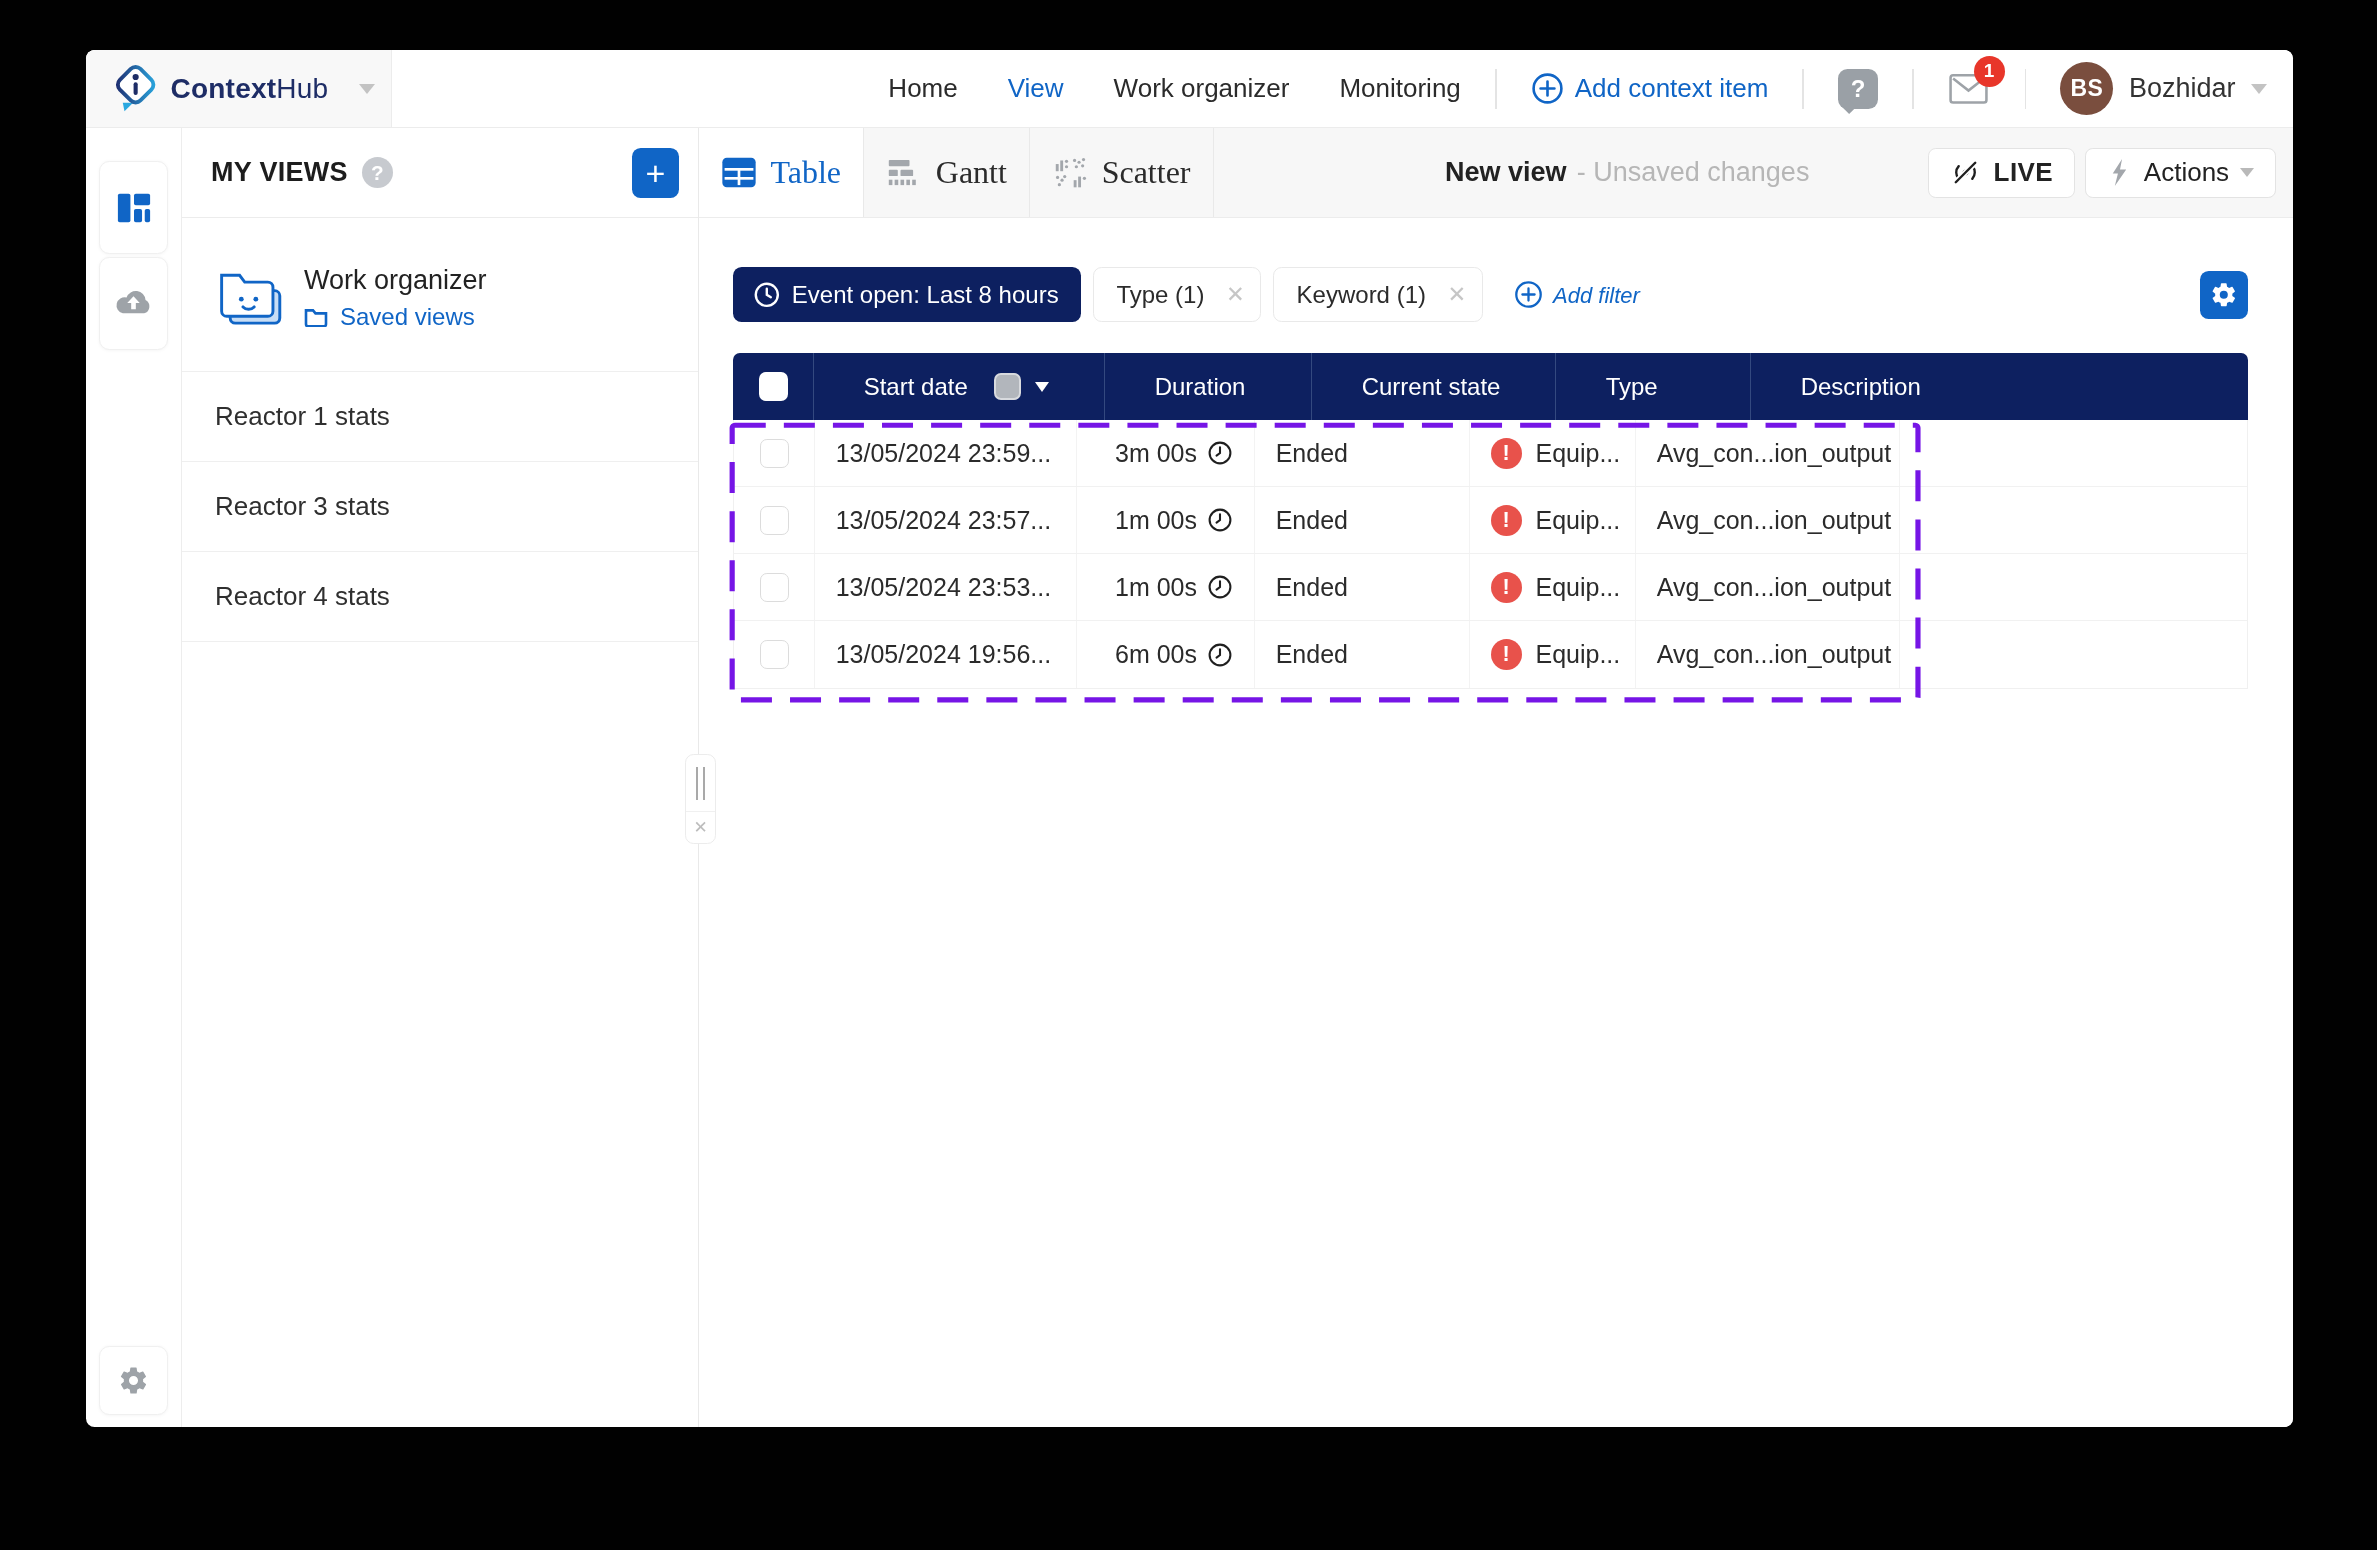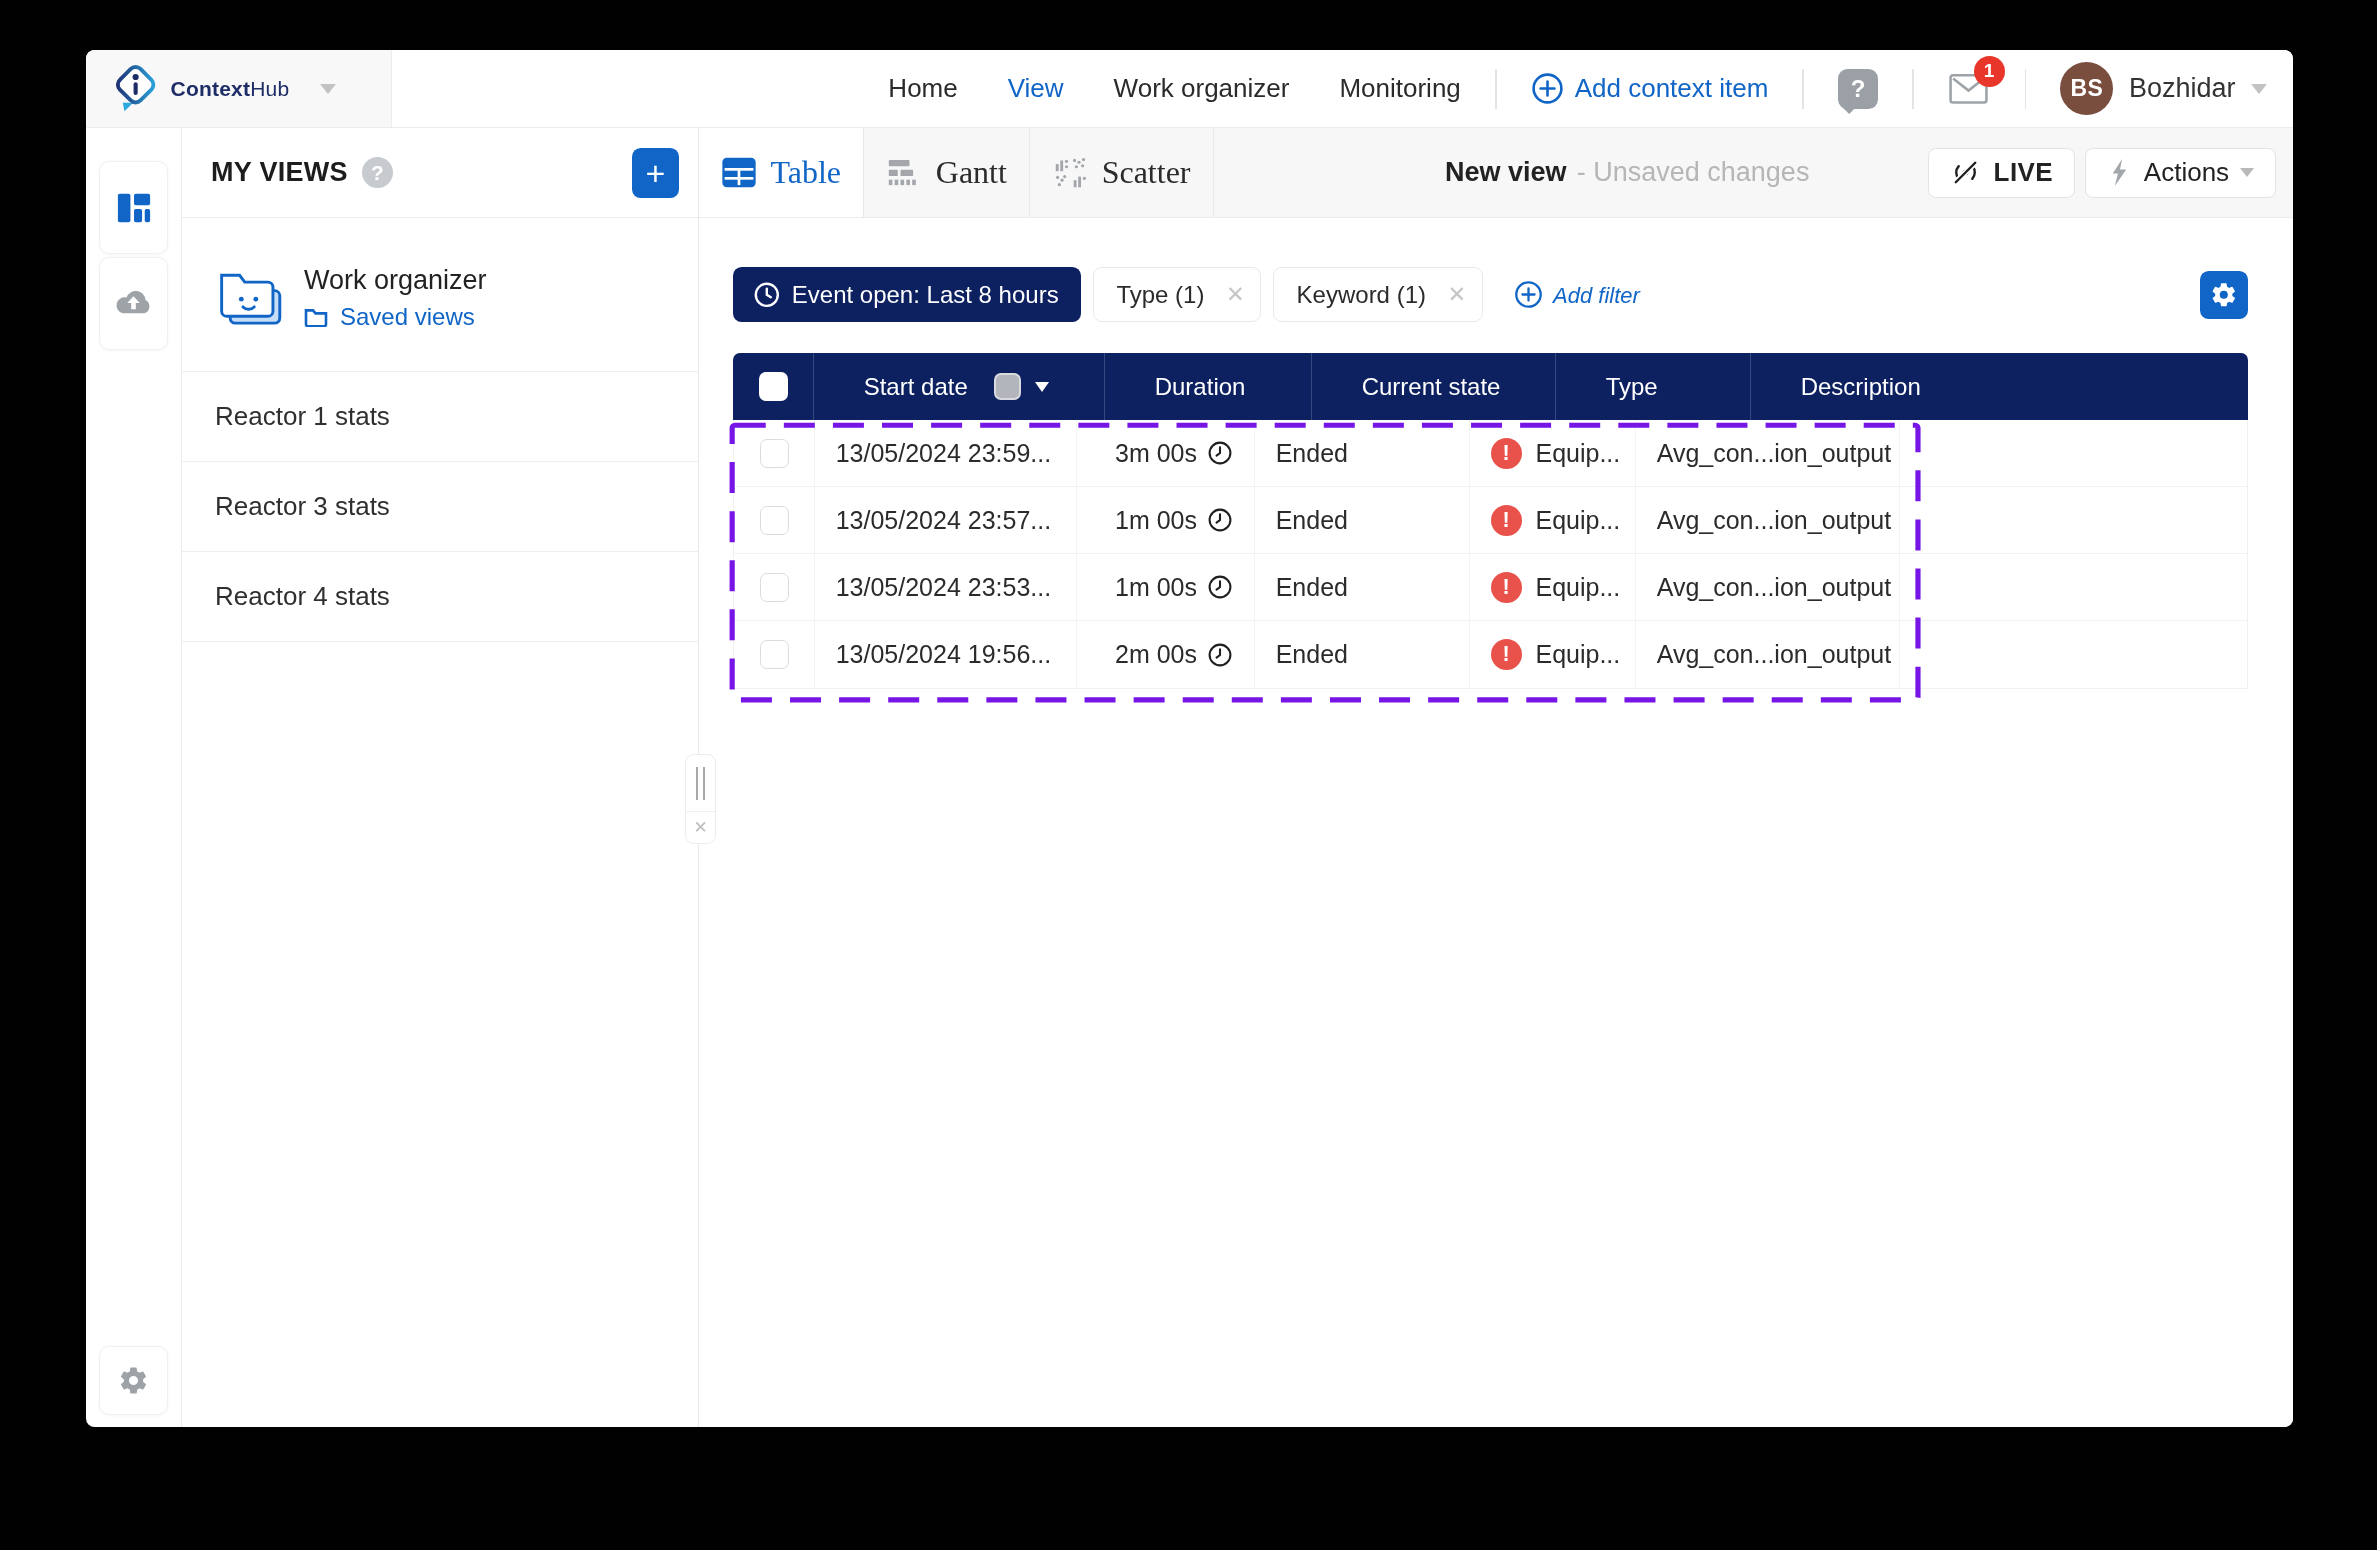--- a/index.html
+++ b/index.html
@@ -9,21 +9,21 @@
   }
   *{box-sizing:border-box;margin:0;padding:0;}
   html,body{width:2377px;height:1551px;overflow:hidden;}
   body{background:#000;font-family:"Liberation Sans","DejaVu Sans",sans-serif;color:var(--ink);}
   .frame{position:absolute;inset:0;background:#010101;}
   .window{position:absolute;left:86px;top:50px;width:2207px;height:1377px;background:#fff;border-radius:8.6px;overflow:hidden;display:flex;flex-direction:column;}
 
   
   .topbar{height:78px;flex:0 0 78px;display:flex;align-items:center;border-bottom:1.7px solid var(--line);background:#fff;}
   .brand{width:306px;height:100%;background:#f8f8f8;border-right:1.7px solid var(--line);display:flex;align-items:center;padding-left:27.6px;gap:12px;}
-  .brand-name{font-size:21px;color:#1e2d66;letter-spacing:0.2px;white-space:nowrap;}
+  .brand-name{font-size:28px;color:#1e2d66;letter-spacing:0.2px;white-space:nowrap;}
   .brand-name b{font-weight:800;}
   .caret{width:0;height:0;border-left:8.6px solid transparent;border-right:8.6px solid transparent;border-top:10.3px solid #c3c3c3;display:inline-block;}
   .brand .caret{margin-left:19px;}
   .nav{display:flex;align-items:center;gap:50px;margin-left:auto;font-size:26px;}
   .nav a{color:var(--ink);text-decoration:none;cursor:pointer;}
   .nav a.active{color:var(--accent-blue);}
   .vdiv{width:1.7px;height:40px;background:#e4e4e4;margin:0 34px;flex:0 0 1.7px;}
   .add-ctx{display:flex;align-items:center;gap:11.2px;color:var(--accent-blue);font-size:26px;cursor:pointer;white-space:nowrap;}
   .help-bubble{position:relative;width:40px;height:40px;border-radius:9.5px;background:#9aa0a6;color:#fff;font-weight:bold;font-size:24px;display:flex;align-items:center;justify-content:center;}
   .help-bubble::after{content:"";position:absolute;left:6px;bottom:-3.4px;width:10.3px;height:10.3px;background:#9aa0a6;transform:rotate(45deg);}
@@ -424,21 +424,21 @@
               <div class="td">Avg_con...ion_output</div>
               <div class="td"></div>
             </div>
 
             <div class="grid tr">
               <div class="td center">
                     <span class="cb"></span>
                   </div>
               <div class="td">13/05/2024 19:56...</div>
               <div class="td dur">
-                    <span>2m 00s</span>
+                    <span>6m 00s</span>
                     <svg class="ic" width="26" height="26" viewBox="0 0 30 30">
                       <circle cx="15" cy="15" r="12" fill="none" stroke="#1f1f1f" stroke-width="2.4"></circle>
                       <path d="M15 8.5V15l-4 3" fill="none" stroke="#1f1f1f" stroke-width="2.4" stroke-linecap="round"></path>
                     </svg>
                   </div>
               <div class="td">Ended</div>
               <div class="td">
                     <span class="alert-ic">!</span>
                     <span>Equip...</span>
                   </div>

